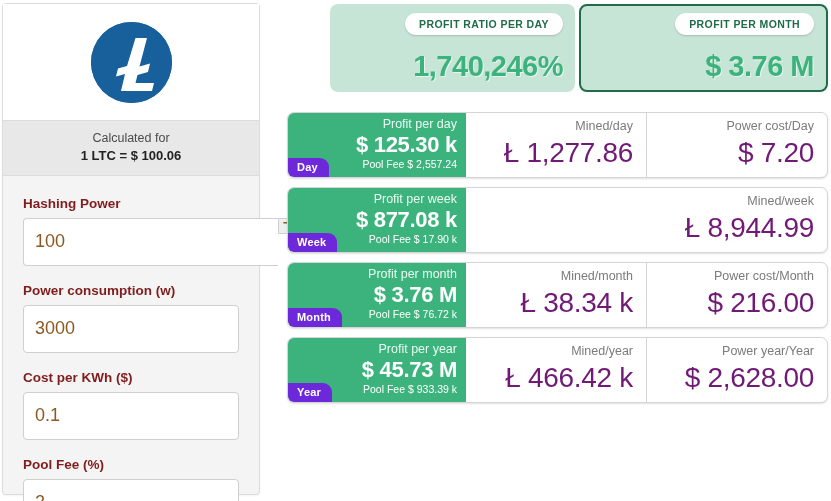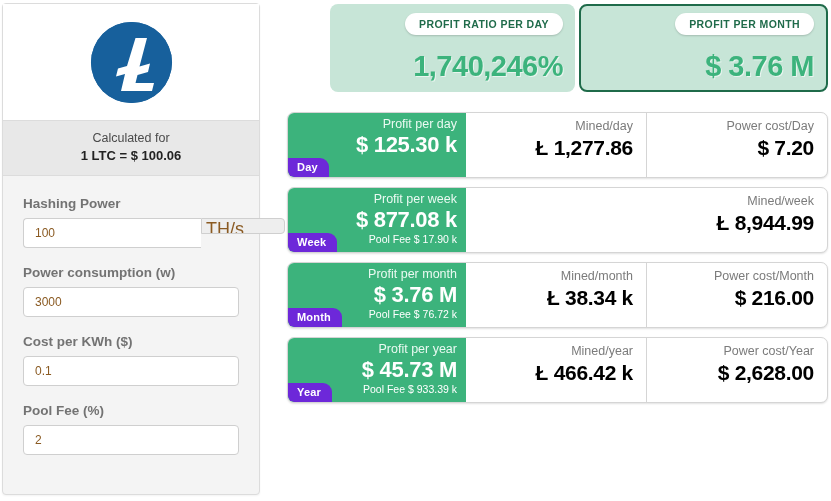--- a/index.html
+++ b/index.html
@@ -69,37 +69,37 @@
     color: #222222;
     font-weight: bold;
     display: block;
   }
 
   .form-area { padding: 20px 20px 0 20px; }
 
   .field-label {
     font-size: 13.5px;
     font-weight: bold;
-    color: #737373;
+    color: #7f1d1d;
     margin-bottom: 7px;
     display: block;
   }
 
   .field-row { margin-bottom: 17px; }
 
   .input-group { display: flex; }
 
   .txt-input {
     flex: 1;
-    height: 30px;
+    height: 48px;
     border: 1px solid #cfcfcf;
     border-radius: 4px;
     background: #ffffff;
     padding: 0 11px;
-    font-size: 12px;
+    font-size: 18px;
     color: #8a5a22;
     font-family: "Liberation Sans", sans-serif;
     outline: none;
   }
 
   .input-group .txt-input {
     border-radius: 4px 0 0 4px;
     border-right: none;
     flex: 0 0 135px;
   }
@@ -243,23 +243,23 @@
   }
   .data-cell.divided { border-left: 1px solid #d5d5d5; }
 
   .dc-label {
     font-size: 12.5px;
     color: #7b7b7b;
     line-height: 1.2;
   }
 
   .dc-value {
-    font-size: 21px;
-    font-weight: bold;
-    color: #000000;
+    font-size: 28px;
+    font-weight: normal;
+    color: #701a75;
     line-height: 1.35;
     letter-spacing: -0.3px;
   }
 </style>
 </head>
 <body>
 
 <div id="app">
 
   <div id="sidebar">
@@ -321,20 +321,21 @@
     </div>
 
   </div>
 
   <div class="rows-wrap">
 
     <div class="period-row">
       <div class="green-panel">
         <div class="gp-label">Profit per day</div>
         <div class="gp-value">$ 125.30 k</div>
+        <div class="gp-fee">Pool Fee $ 2,557.24</div>
         <div class="period-tab">Day</div>
       </div>
       <div class="data-cell">
         <div class="dc-label">Mined/day</div>
         <div class="dc-value">Ł 1,277.86</div>
       </div>
       <div class="data-cell divided">
         <div class="dc-label">Power cost/Day</div>
         <div class="dc-value">$ 7.20</div>
       </div>
@@ -375,20 +376,20 @@
         <div class="gp-label">Profit per year</div>
         <div class="gp-value">$ 45.73 M</div>
         <div class="gp-fee">Pool Fee $ 933.39 k</div>
         <div class="period-tab">Year</div>
       </div>
       <div class="data-cell">
         <div class="dc-label">Mined/year</div>
         <div class="dc-value">Ł 466.42 k</div>
       </div>
       <div class="data-cell divided">
-        <div class="dc-label">Power cost/Year</div>
+        <div class="dc-label">Power year/Year</div>
         <div class="dc-value">$ 2,628.00</div>
       </div>
     </div>
 
   </div>
 
 </div>
 
 </body></html>

